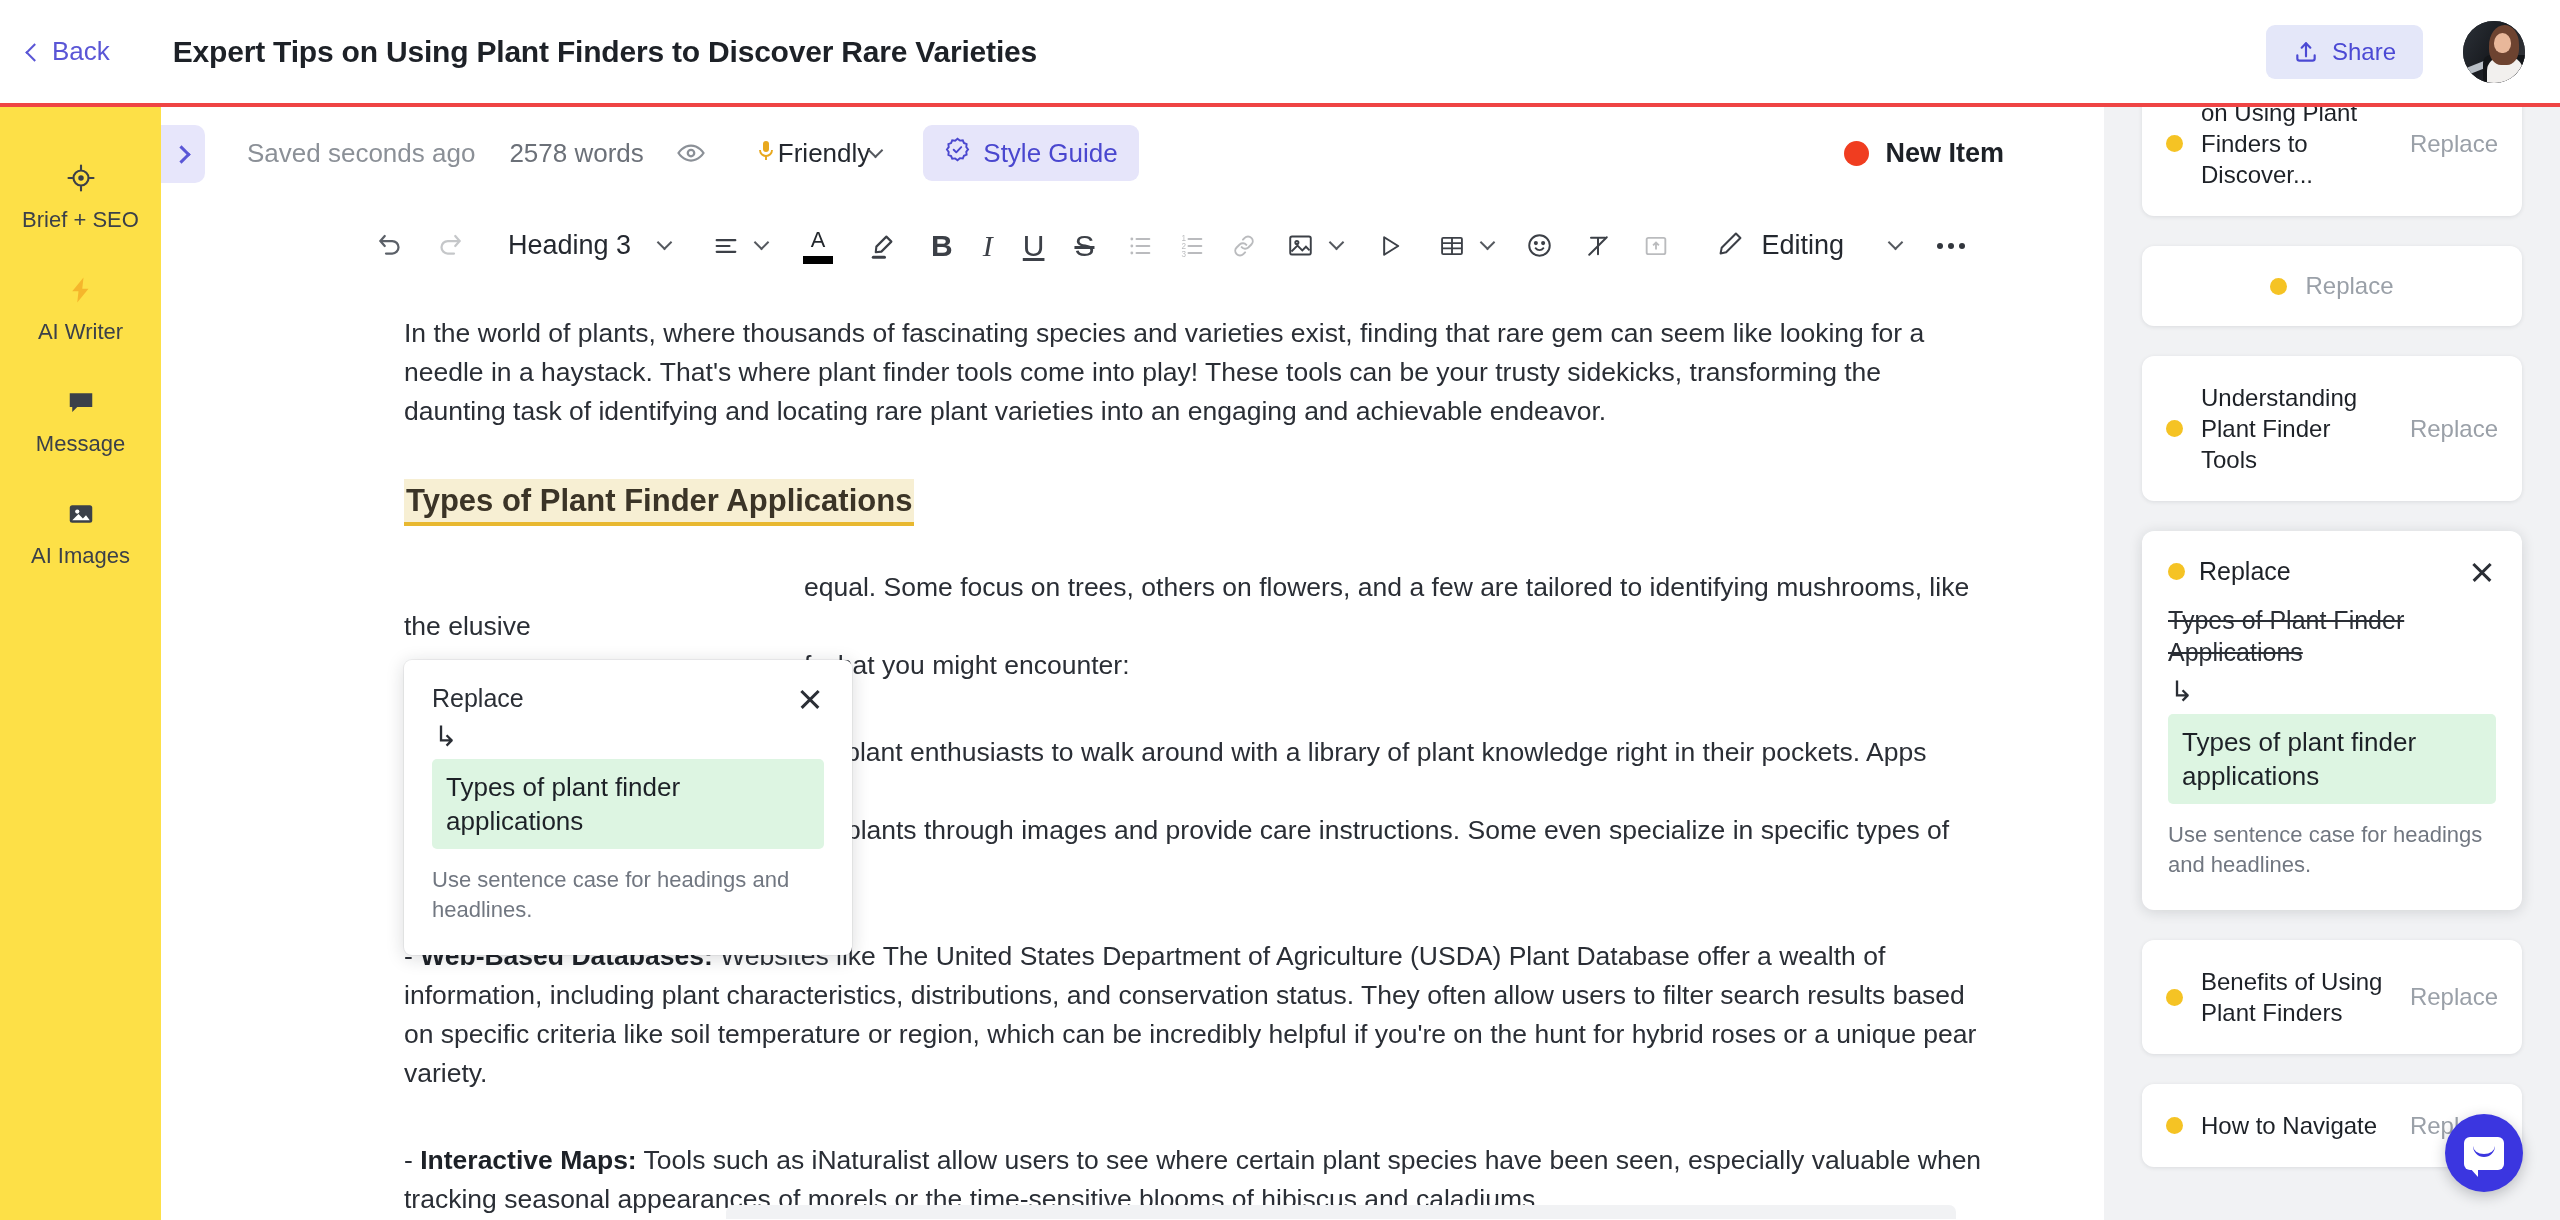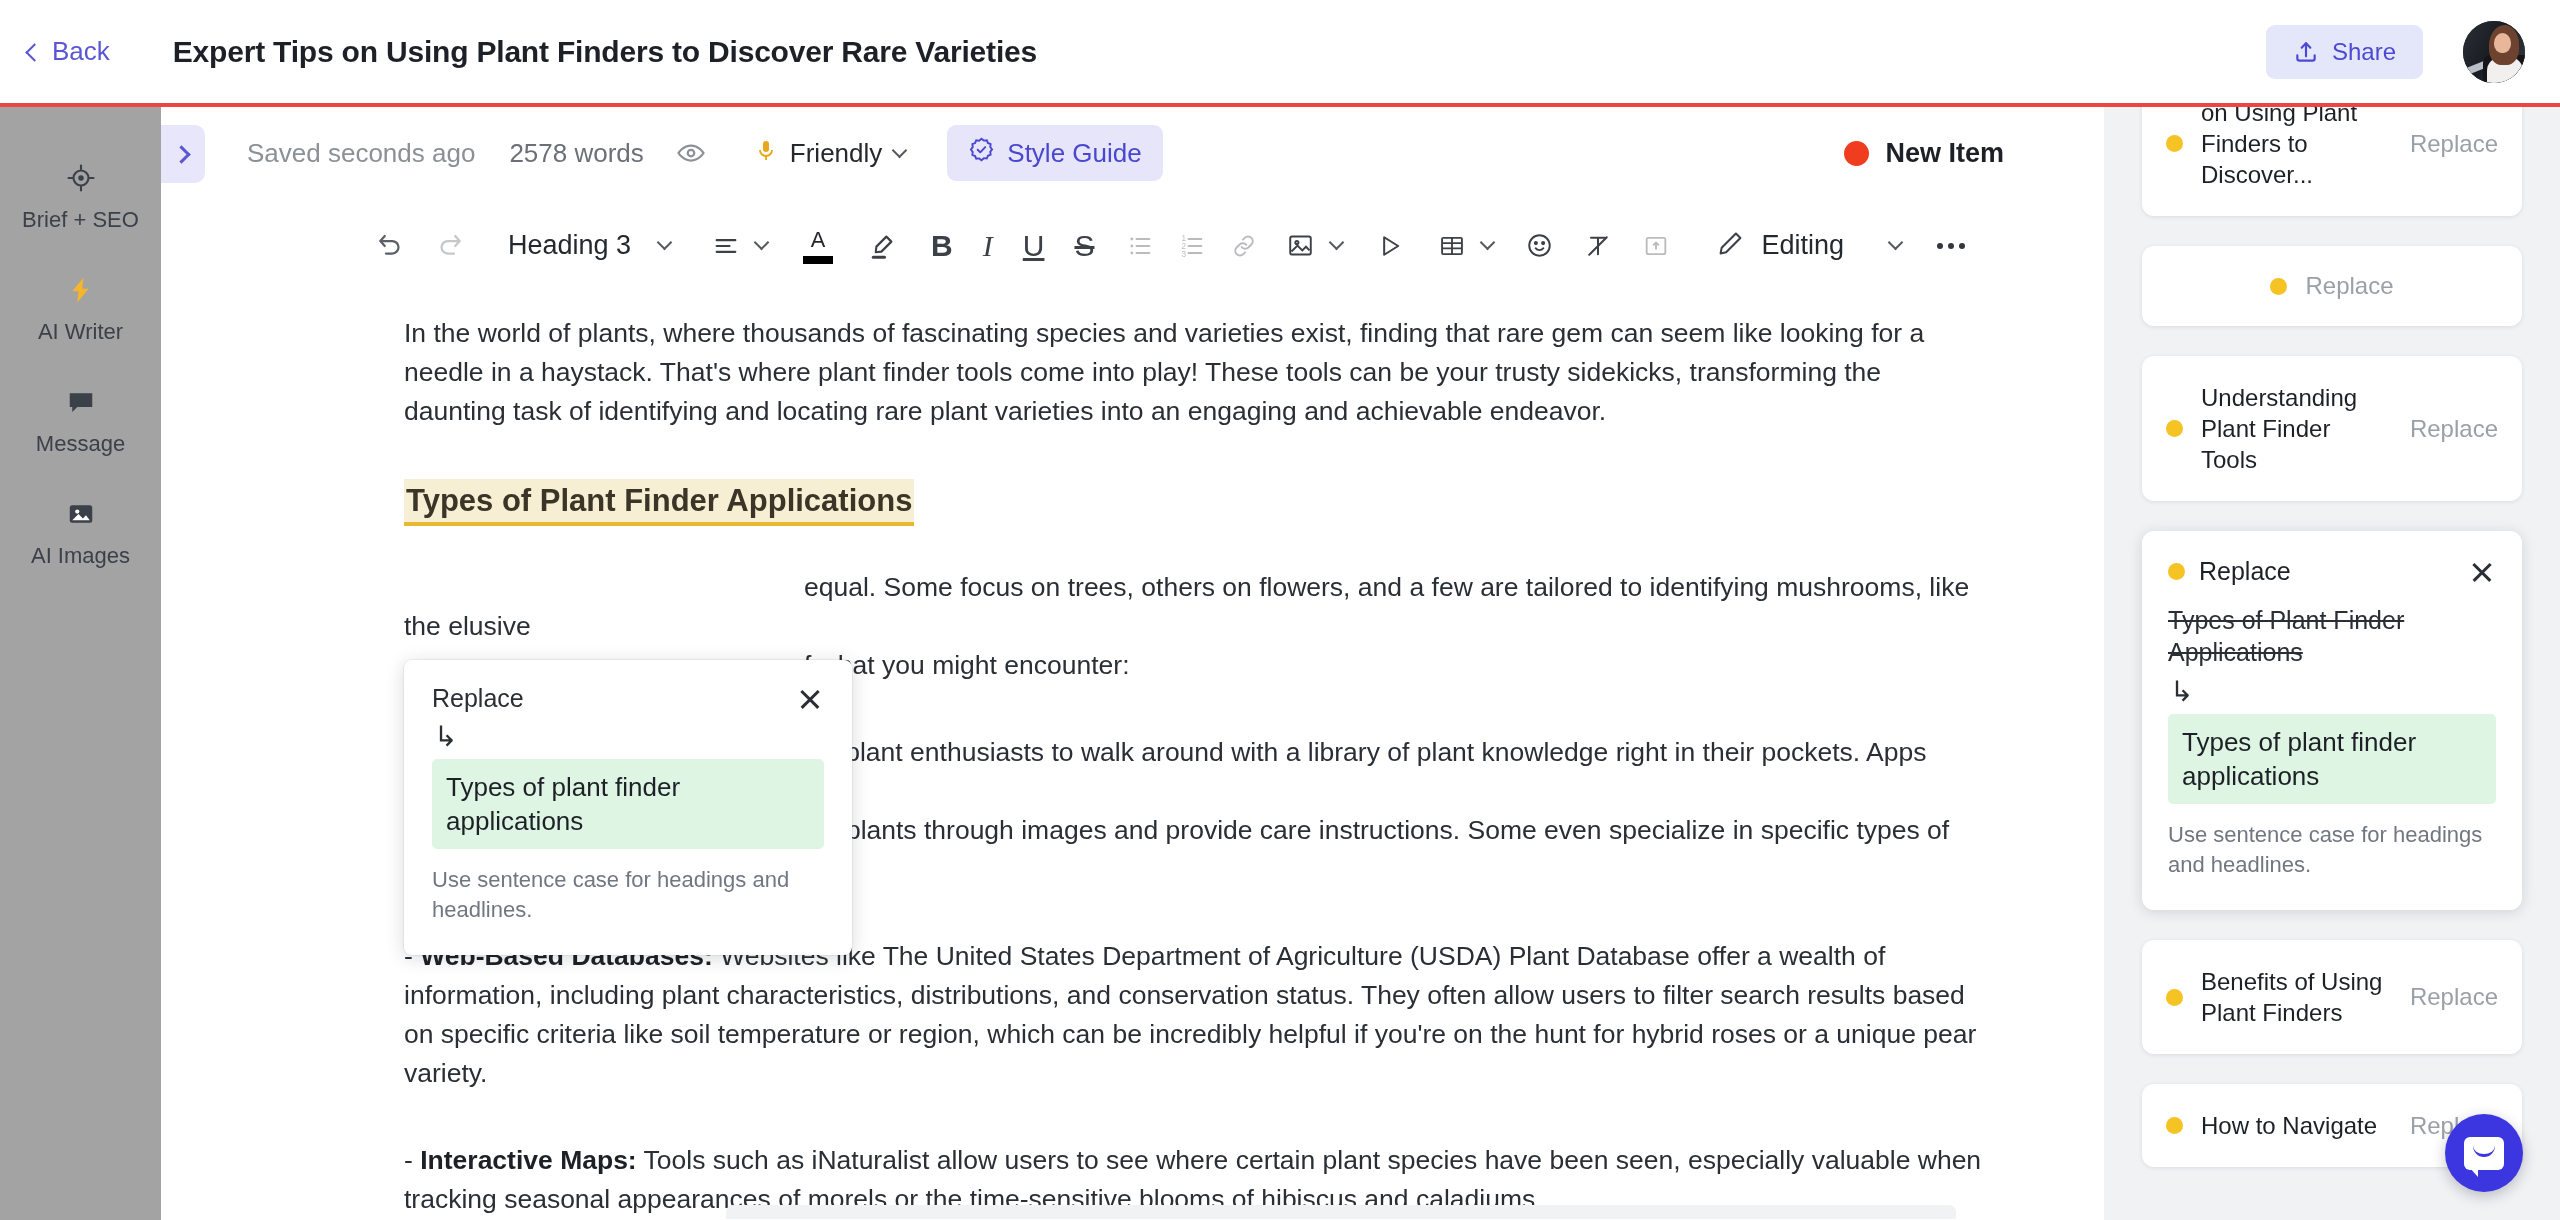--- a/index.html
+++ b/index.html
@@ -63,21 +63,21 @@
     background:#141619; border-radius: 8px 0 0 0;}
   .avatar .a-jacket-r { position:absolute; right:-2px; bottom:0; width:14px; height:28px;
     background:#141619; }
   .avatar .a-rail { position:absolute; left:2px; bottom:14px; width:34px; height:7px;
     background:#b9bfc6; transform: rotate(-22deg); }
 
   
   .left-rail {
     position: absolute; top: 107px; left: 0;
     width: 161px; height: 1113px;
-    background: #a3a3a3;
+    background: #fde047;
     padding-top: 36px;
   }
   .rail-item {
     display: flex; flex-direction: column; align-items: center;
     gap: 12px; padding: 18px 0 22px; cursor: pointer;
   }
   .rail-label { font-size: 22px; color: #3b4049; }
   .rail-ico { height: 34px; display:flex; align-items:center; justify-content:center; }
 
   
@@ -101,21 +101,21 @@
     width: 1943px; height: 1113px; background: #fff;
   }
   .status-row {
     height: 92px; display: flex; align-items: center;
     padding-left: 86px; gap: 0;
   }
   .status-txt { font-size: 26px; color: #8b9097; }
   .word-count { font-size: 26px; color: #6b7078; margin-left: 34px; }
   .eye-ico { margin-left: 32px; cursor: pointer; display:flex; }
   .tone-sel {
-    display: flex; align-items: center; gap: 12px;
+    display: flex; align-items: center; 
     margin-left: 48px; cursor: pointer;
   }
   .tone-label { font-size: 26px; color: #24282f; }
   .chev-dn {
     width: 11px; height: 11px;
     border-right: 2.4px solid #55595f;
     border-bottom: 2.4px solid #55595f;
     transform: rotate(45deg); margin-top: -6px;
   }
   .style-guide {

